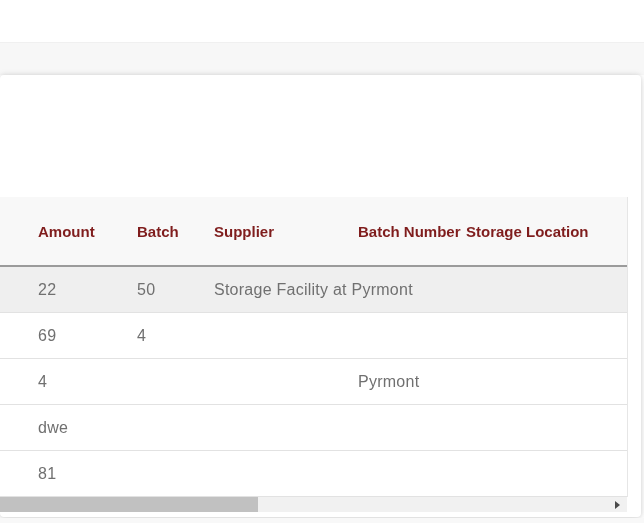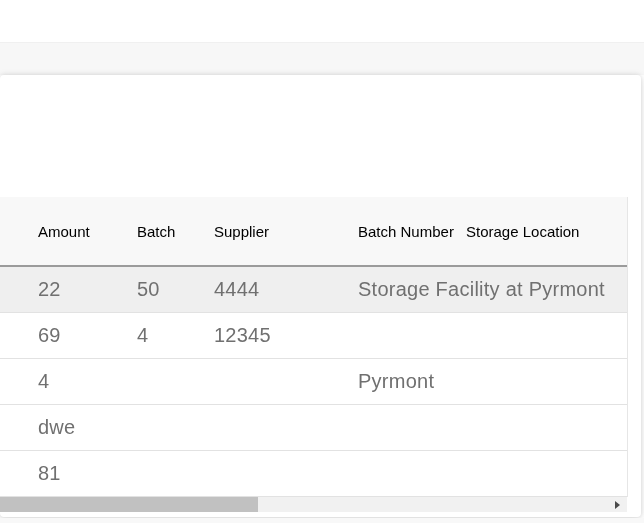--- a/index.html
+++ b/index.html
@@ -40,40 +40,40 @@
     overflow:hidden;
   }
   .table-inner { width:746px; }
   .thead {
     display:grid;
     grid-template-columns:137px 77px 144px 108px 280px;
     height:68px; align-items:center;
     background:#f8f8f8;
   }
   .thead .cell {
-    color:#000000; font-size:15px; font-weight:400;
+    color:#7f1d1d; font-size:15px; font-weight:700;
     white-space:nowrap;
   }
   .trow {
     display:grid;
     grid-template-columns:137px 77px 144px 108px 280px;
     height:46px; align-items:center;
     background:#ffffff;
     border-bottom:1px solid #e2e2e2;
     cursor:pointer;
   }
   .trow.selected {
     background:#efefef;
     border-top:2px solid #9b9b9b;
     height:48px;
   }
   .cell { white-space:nowrap; overflow:visible; }
   .cell.c0 { padding-left:38px; }
   .trow .cell {
-    color:#707070; font-size:20px; letter-spacing:0.25px;
+    color:#707070; font-size:16px; letter-spacing:0.25px;
   }
   .v-sep {
     position:absolute; left:627px; top:122px; width:1px; height:300px;
     background:#e6e6e6;
   }
   .h-scrollbar {
     position:absolute; left:0; top:422px; width:627px; height:15px;
     background:#f1f1f1;
   }
   .h-scrollbar .thumb {
@@ -129,27 +129,25 @@
           <div class="cell c0">Amount</div>
           <div class="cell c1">Batch</div>
           <div class="cell c3">Supplier</div>
           <div class="cell c2">Batch Number</div>
           <div class="cell c4">Storage Location</div>
         </div>
       <div id="tbody">
           <div class="trow selected">
             <div class="cell c0">22</div>
             <div class="cell c1">50</div>
-            <div class="cell c2">4444</div>
             <div class="cell c4">Storage Facility at Pyrmont</div>
           </div>
           <div class="trow">
             <div class="cell c0">69</div>
             <div class="cell c1">4</div>
-            <div class="cell c2">12345</div>
             <div class="cell c3"></div>
             <div class="cell c4"></div>
           </div>
           <div class="trow">
             <div class="cell c0">4</div>
             <div class="cell c1"></div>
             <div class="cell c2"></div>
             <div class="cell c3">Pyrmont</div>
             <div class="cell c4"></div>
           </div>

